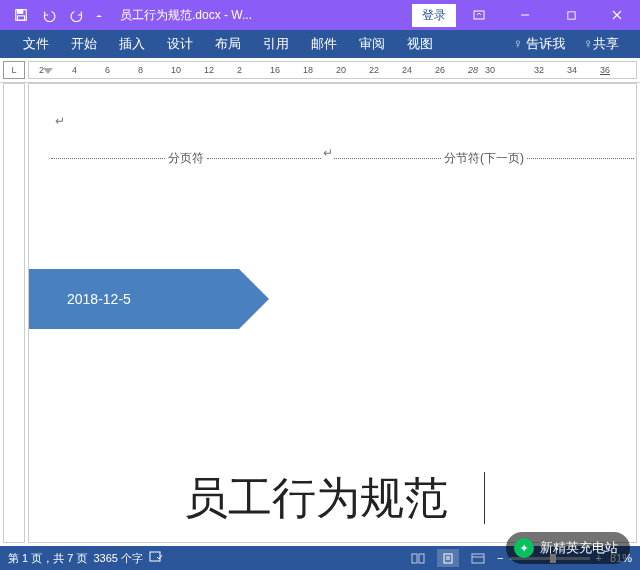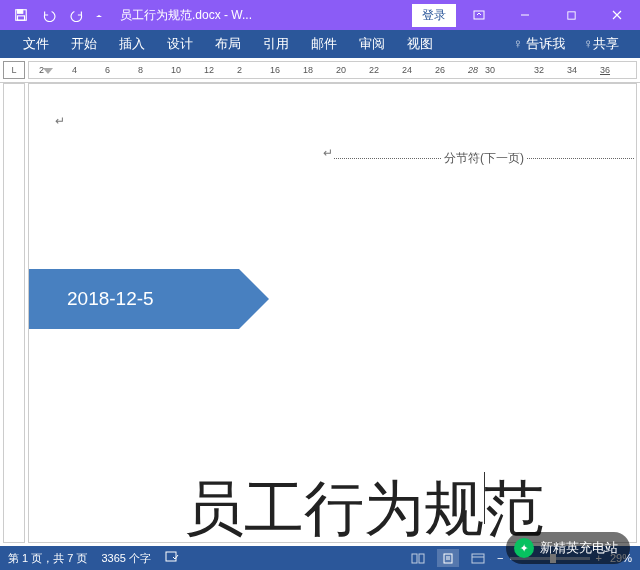--- a/index.html
+++ b/index.html
@@ -19,25 +19,25 @@
 .ruler-h{flex:1;position:relative;background:#fff;border:1px solid #ccc;margin:3px 3px 3px 0;overflow:hidden}
 .ruler-tick{position:absolute;top:3px;font-size:9px;color:#555}
 .ruler-marker{position:absolute;top:0}
 .content-wrap{position:relative;height:460px;display:flex}
 .ruler-v{width:22px;background:#fff;border:1px solid #ccc;margin:0 0 0 3px}
 .page{flex:1;background:#fff;position:relative;border:1px solid #ccc;margin:0 3px;overflow:hidden}
 .para-mark{position:absolute;font-size:12px;color:#777}
 .break-line{position:absolute;display:flex;align-items:center;font-size:12px;color:#555}
 .break-line::before,.break-line::after{content:"";flex:1;border-bottom:1.5px dotted #666}
 .break-text{padding:0 3px;white-space:nowrap}
-.arrow-shape{position:absolute;width:210px;height:60px;background:#4880c0;color:#fff;display:flex;align-items:center;padding-left:38px;font-size:19px}
+.arrow-shape{position:absolute;width:210px;height:60px;background:#4880c0;color:#fff;display:flex;align-items:center;padding-left:38px;font-size:14px}
 .arrow-shape::after{content:"";position:absolute;right:-30px;top:0;border-left:30px solid #4880c0;border-top:30px solid transparent;border-bottom:30px solid transparent}
-.doc-title{position:absolute;font-family:"SimSun","宋体",serif;font-size:60px;color:#222}
+.doc-title{position:absolute;font-family:"SimSun","宋体",serif;font-size:44px;color:#222}
 .doc-cursor{position:absolute;width:1px;height:52px;background:#333}
-.statusbar{position:absolute;bottom:0;left:0;right:0;height:24px;background:#2b579a;color:#fff;display:flex;align-items:center;font-size:11px;padding:0 8px;gap:14px}
+.statusbar{position:absolute;bottom:0;left:0;right:0;height:24px;background:#2b579a;color:#fff;display:flex;align-items:center;font-size:11px;padding:0 8px;gap:6px}
 .sb-right{margin-left:auto;display:flex;align-items:center;gap:8px}
 .view-btn{width:22px;height:18px;display:flex;align-items:center;justify-content:center;opacity:0.7}
 .view-btn.active{opacity:1;background:rgba(255,255,255,0.2)}
 .zoom-slider{display:flex;align-items:center;gap:6px}
 .slider-track{width:80px;height:3px;background:rgba(255,255,255,0.5);position:relative}
 .slider-thumb{position:absolute;left:40px;top:-3px;width:6px;height:9px;background:#fff}
 .wechat-overlay{position:absolute;bottom:6px;right:10px;background:rgba(0,0,0,0.55);color:#fff;font-size:13px;padding:6px 12px 6px 8px;border-radius:16px;display:flex;align-items:center;gap:6px}
 .wechat-icon{width:20px;height:20px;border-radius:50%;background:#07c160;display:flex;align-items:center;justify-content:center;font-size:11px;color:#fff}
 </style>
 </head>
@@ -137,20 +137,23 @@
       <span class="ruler-tick" style="left: 505px;">32</span>
       <span class="ruler-tick" style="left: 538px;">34</span>
       <span class="ruler-tick" style="left: 571px; text-decoration: underline;">36</span>
     </div>
 </div>
 
 <div class="content-wrap">
   <div class="ruler-v"></div>
   <div class="page">
     <span class="para-mark" style="left:26px;top:30px">↵</span>
+    <div class="break-line" style="left:22px;top:66px;width:270px">
+        <span class="break-text">分页符</span>
+      </div>
     <span class="para-mark" style="left:294px;top:62px">↵</span>
     <div class="break-line" style="left:305px;top:66px;width:300px">
         <span class="break-text">分节符(下一页)</span>
       </div>
     <div class="arrow-shape" style="left:0;top:185px">
         <span>2018-12-5</span>
       </div>
     <div class="doc-title" style="left:155px;top:385px">员工行为规范</div>
     <div class="doc-cursor" style="left:455px;top:388px"></div>
   </div>
@@ -182,20 +185,20 @@
           <path d="M1 4 L13 4"></path>
         </svg>
       </div>
     <div class="zoom-slider">
       <span>−</span>
       <div class="slider-track">
           <div class="slider-thumb"></div>
         </div>
       <span>+</span>
     </div>
-    <span>29%</span>
+    <span>81%</span>
   </div>
 </div>
 
 <div class="wechat-overlay">
   <div class="wechat-icon">✦</div>
   <span>新精英充电站</span>
 </div>
 
 </body></html>

